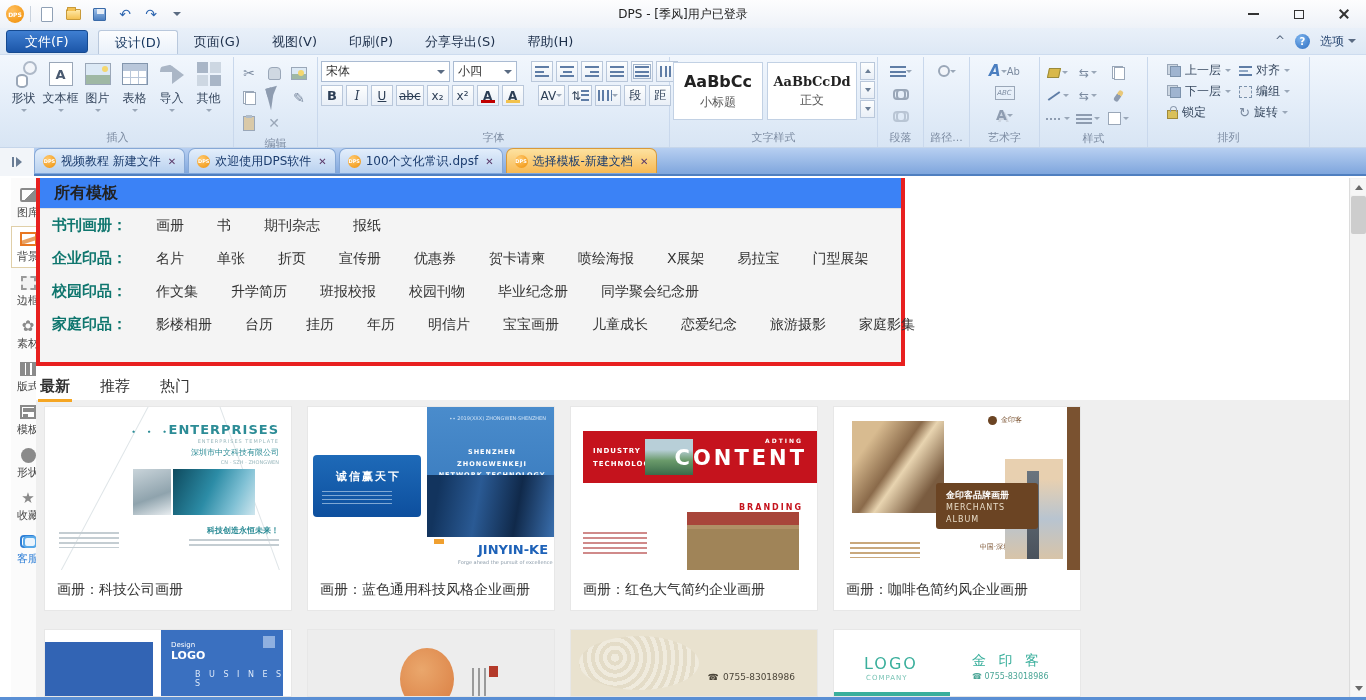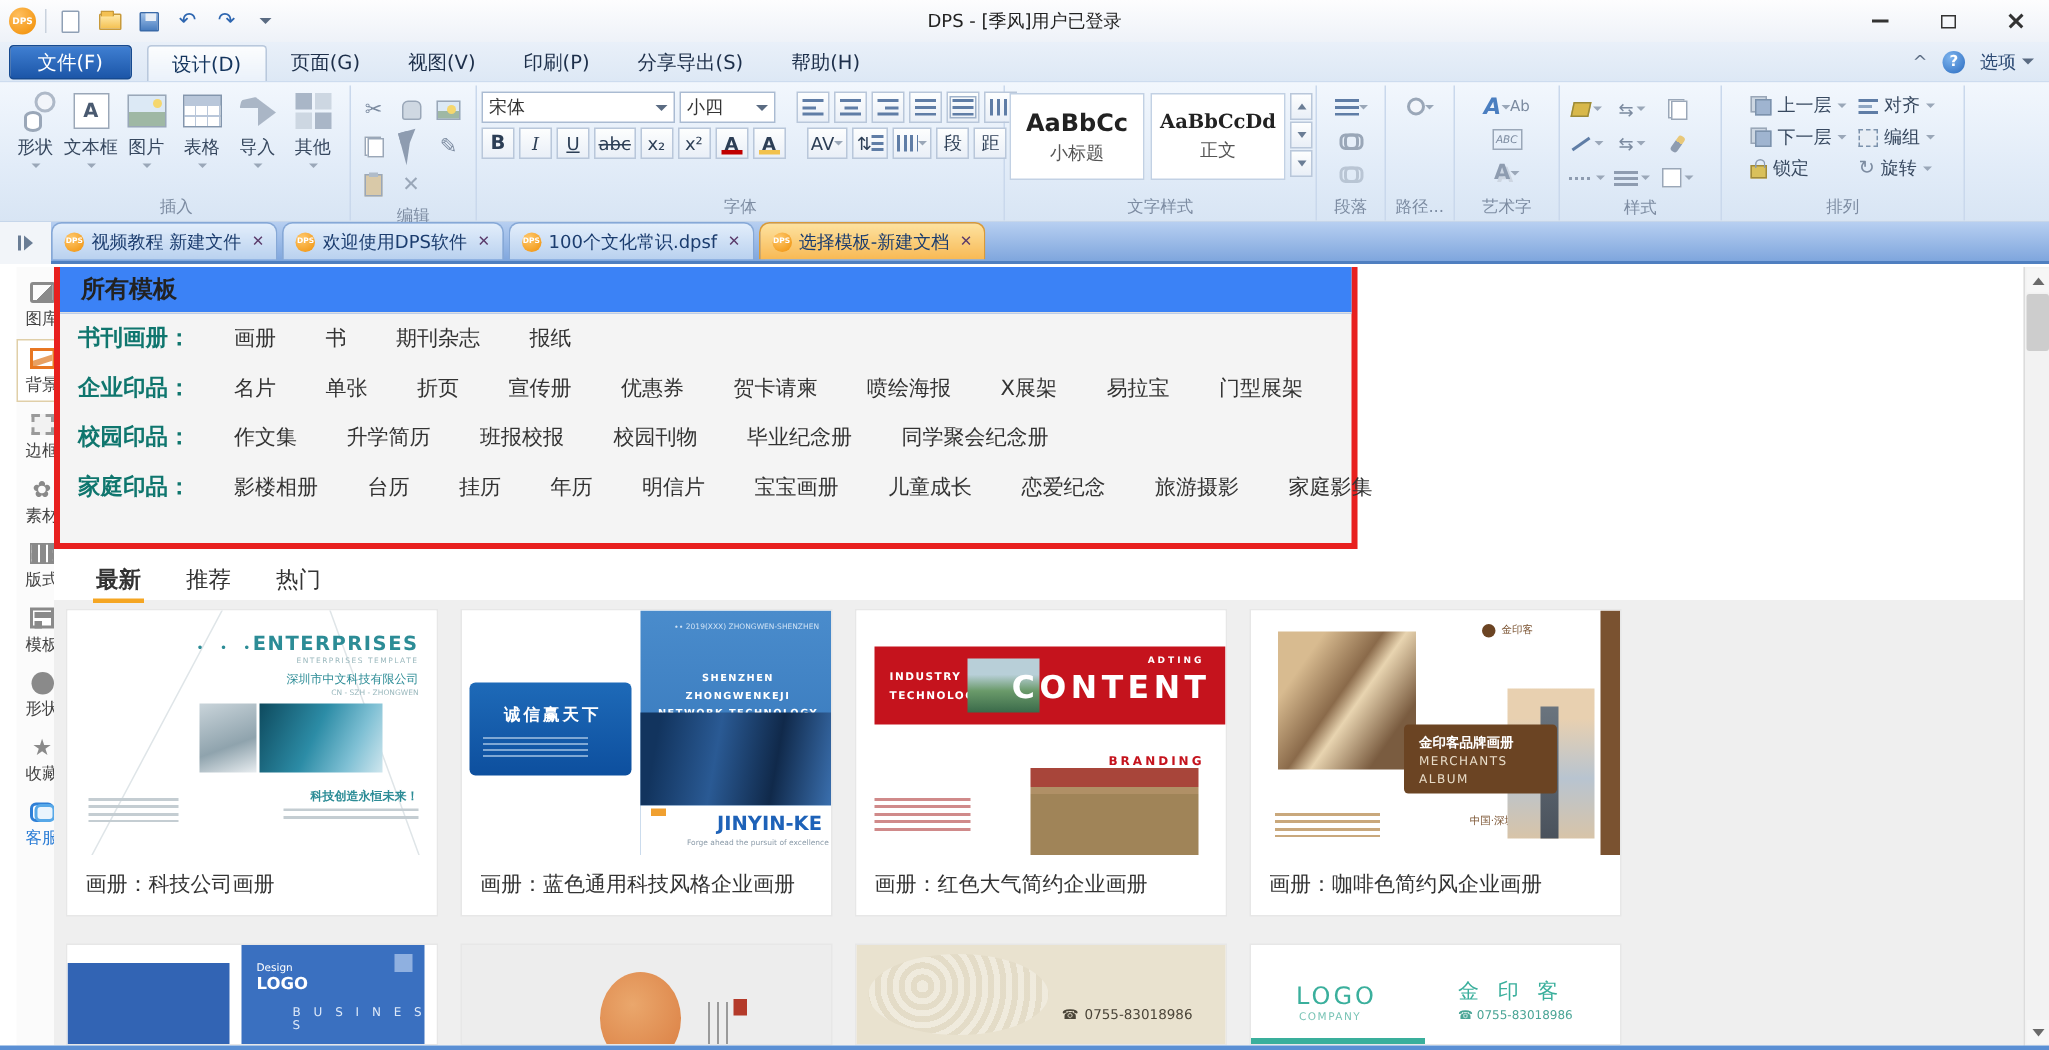--- a/index.html
+++ b/index.html
@@ -172,21 +172,21 @@
   .main{position:absolute;left:36px;top:0;right:17px;bottom:0;background:#fff;overflow:hidden;}
   .grid-bg{position:absolute;left:0;right:0;top:222px;bottom:0;background:#efefef;}
   
   .tpanel{position:absolute;left:0;top:-4px;width:869px;height:192px;border:4px solid #e8201f;background:#f4f4f4;}
   .tp-header{height:31px;display:flex;align-items:center;padding-left:14px;font-size:16px;font-weight:bold;color:#222;background:#3b82f6;border-bottom:1px solid #e0e0e0;}
   .cat-row{display:flex;align-items:center;height:33px;padding-left:12px;}
   .cat-lbl{font-size:15px;font-weight:bold;color:#0f766e;width:104px;flex:none;}
   .cat-items{display:flex;}
   .cat-link{font-size:14px;color:#333;margin-right:33px;white-space:nowrap;}
   
-  .sort-tabs{position:absolute;left:26px;top:196px;display:flex;gap:26px;}
+  .sort-tabs{position:absolute;left:2px;top:196px;display:flex;gap:26px;}
   .stab{font-size:15px;color:#333;padding:3px 2px 6px;position:relative;}
   .stab.active{font-weight:bold;}
   .stab.active::after{content:'';position:absolute;left:0;right:0;bottom:0;height:3px;background:#f5a623;}
   
   .card{position:absolute;width:246px;background:#fff;box-shadow:0 0 0 1px rgba(0,0,0,0.03);}
   .thumb{position:relative;height:163px;background:#fff;overflow:hidden;}
   .cap{height:40px;display:flex;align-items:center;padding:0 12px;font-size:14px;color:#333;background:#fff;}
   .r1{top:229px;}
   .r2{top:452px;height:66px;}
   .r2 .thumb{height:66px;}

